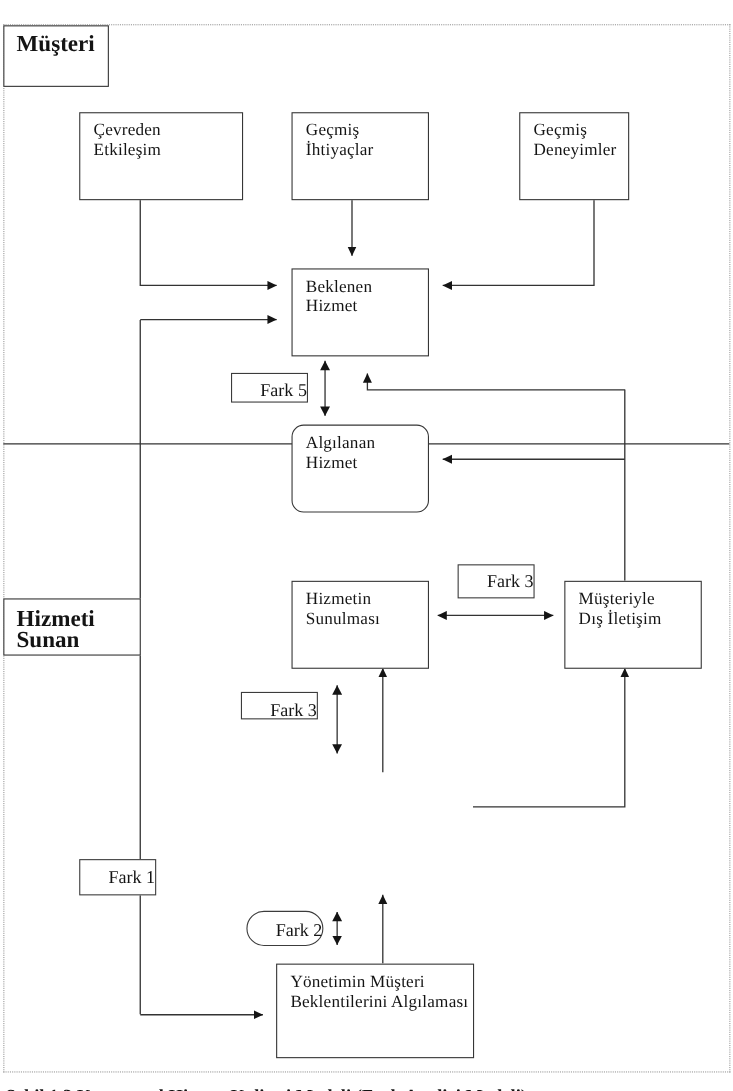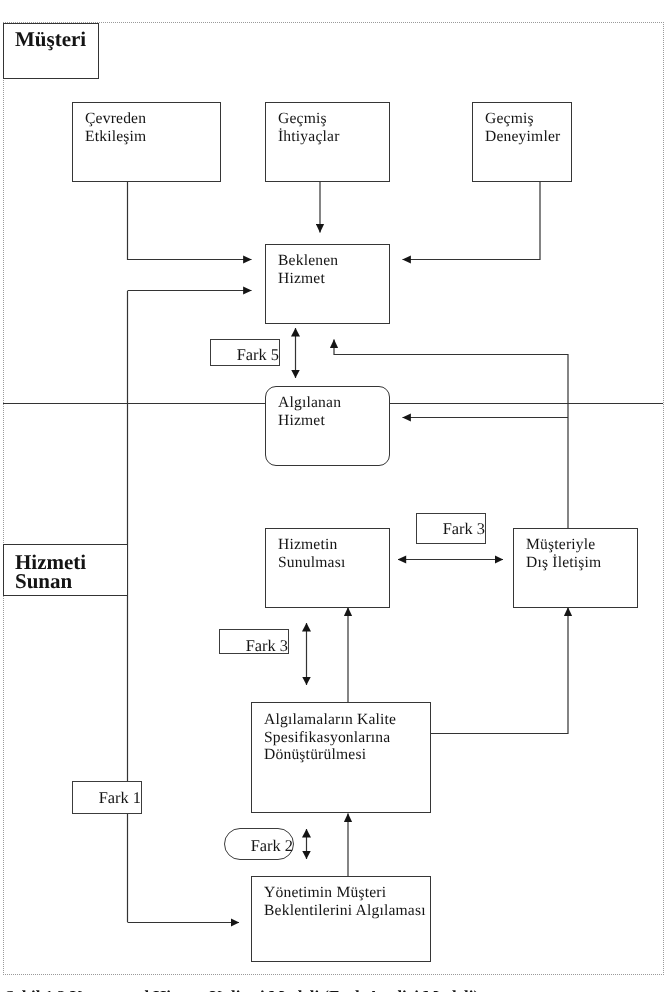--- a/index.html
+++ b/index.html
@@ -120,25 +120,20 @@
 Hizmet</span>
   </div>
   <div class="box" style="left:513px;top:528px;width:125px;height:80px;">
     <span class="lbl">Müşteriyle
 Dış İletişim</span>
   </div>
   <div class="box" style="left:265px;top:528px;width:125px;height:80px;">
     <span class="lbl">Hizmetin
 Sunulması</span>
   </div>
-  <div class="box" style="left:251px;top:702px;width:180px;height:111px;">
-    <span class="lbl" style="line-height:17.6px;top:8px;">Algılamaların Kalite
-Spesifikasyonlarına
-Dönüştürülmesi</span>
-  </div>
   <div class="box" style="left:251px;top:876px;width:180px;height:86px;padding-left:13px;">
     <span class="lbl">Yönetimin Müşteri
 Beklentilerini Algılaması</span>
   </div>
 
   <div class="gapbox" style="left:210px;top:339px;width:70px;height:27px;">
     <span style="top:7px;">Fark 5</span>
   </div>
   <div class="gapbox" style="left:416px;top:513px;width:70px;height:31px;">
     <span style="top:7px;">Fark 3</span>

